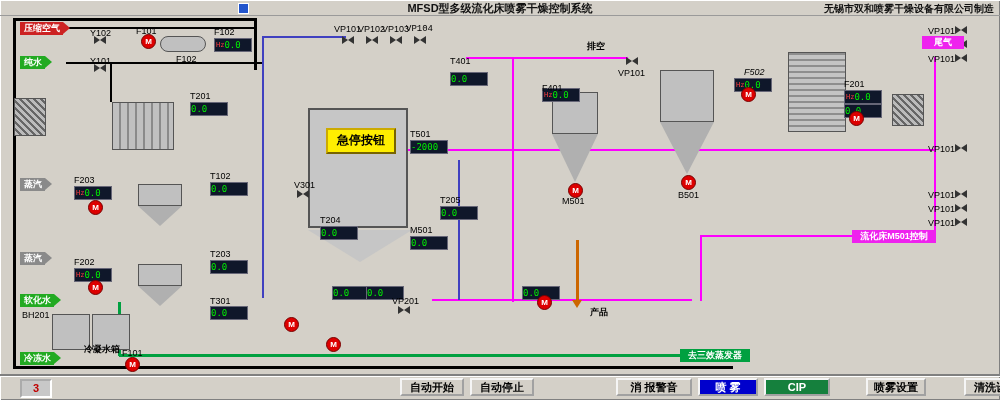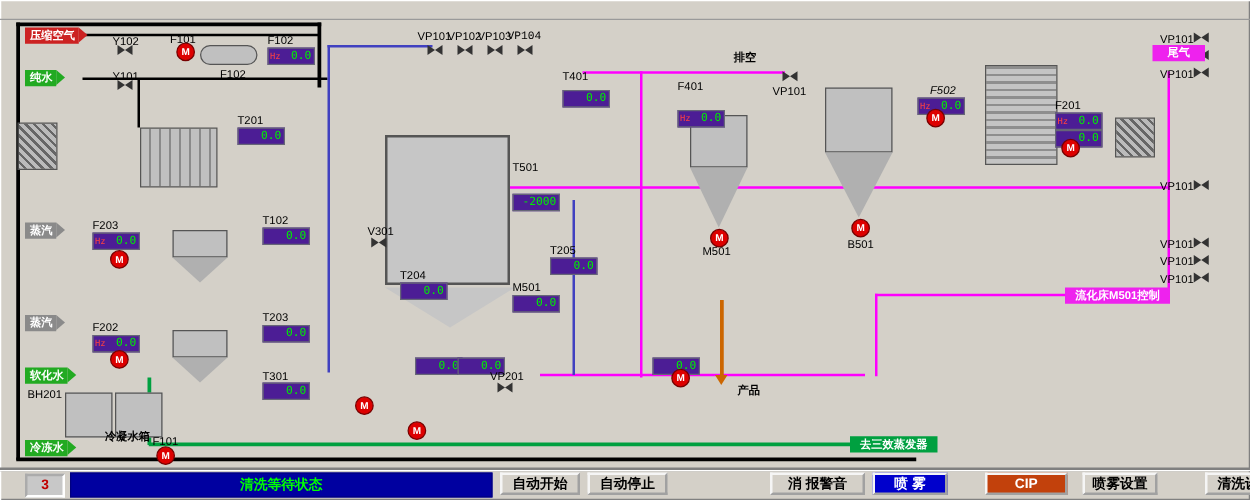--- a/index.html
+++ b/index.html
@@ -9,22 +9,22 @@
   #titlebar{position:absolute;left:0;top:0;width:1000px;height:15px;}
   #page-title{position:absolute;left:0;right:0;top:1px;text-align:center;font-size:11px;font-weight:bold;color:#111;}
   #manufacturer{position:absolute;right:6px;top:2px;font-size:10px;font-weight:bold;color:#111;white-space:nowrap;}
   #app-icon{position:absolute;left:238px;top:3px;width:9px;height:9px;background:#2255cc;border:1px solid #fff;}
   #title-sep{position:absolute;left:0;top:15px;width:1000px;height:1px;background:#9a9a9a;}
   
   #diagram{position:absolute;left:0;top:16px;width:1000px;height:358px;}
   .pipe{position:absolute;z-index:1;}
   .vessel{position:absolute;background:#c0c0c0;border:1px solid #555;z-index:2;box-sizing:border-box;}
   .cone{position:absolute;width:0;height:0;z-index:2;}
-  .disp{position:absolute;width:34px;height:12px;background:#4c1d95;border:1px solid #667;color:#00ee00;
-        font-family:"DejaVu Sans Mono",monospace;font-size:9px;line-height:12px;text-align:right;
+  .disp{position:absolute;width:34px;height:12px;background:#0f172a;border:1px solid #667;color:#00ee00;
+        font-family:"DejaVu Sans Mono",monospace;font-size:9px;line-height:12px;text-align:left;
         padding-right:2px;z-index:4;box-sizing:content-box;}
   .disp .unit{float:left;color:#ff4040;font-size:7px;padding-left:1px;}
   .dlabel{position:absolute;font-size:9px;color:#000;white-space:nowrap;z-index:4;line-height:10px;}
   .pump{position:absolute;width:13px;height:13px;border-radius:50%;background:#dd0000;border:1px solid #770000;
         color:#fff;font-size:8px;font-weight:bold;text-align:center;line-height:13px;z-index:5;cursor:pointer;}
   .valve{position:absolute;width:12px;height:8px;z-index:5;cursor:pointer;}
   .valve::before{content:"";position:absolute;left:0;top:0;border-top:4px solid transparent;border-bottom:4px solid transparent;border-left:6px solid #333;}
   .valve::after{content:"";position:absolute;right:0;top:0;border-top:4px solid transparent;border-bottom:4px solid transparent;border-right:6px solid #333;}
   .inlet{position:absolute;height:13px;line-height:13px;font-size:9px;font-weight:bold;color:#fff;
          padding:0 3px 0 4px;z-index:5;white-space:nowrap;}
@@ -41,27 +41,32 @@
   #bottom-sep{position:absolute;left:0;top:374px;width:1000px;height:2px;background:#808080;border-bottom:1px solid #fff;}
   #counterbox{position:absolute;left:20px;top:379px;width:28px;height:15px;background:#c8c8c8;border:2px inset #fff;
         color:#c00000;font-weight:bold;font-size:11px;text-align:center;line-height:15px;}
   #statusbar{position:absolute;left:56px;top:378px;width:336px;height:18px;background:#0000a0;color:#00ff00;
         font-size:11px;font-weight:bold;text-align:center;line-height:18px;border:1px solid #000080;}
   #toolbar{position:absolute;left:0;top:0;width:1000px;height:400px;pointer-events:none;}
   .btn{position:absolute;top:378px;height:18px;background:#d4d0c8;border:2px outset #f5f5f5;color:#000;
        font-size:11px;font-weight:bold;text-align:center;line-height:14px;cursor:pointer;z-index:8;
        box-sizing:border-box;pointer-events:auto;}
   .btn.blue{background:#0000cc;color:#fff;}
-  .btn.green{background:#c2410c;color:#fff;margin-left:24px;}
+  .btn.green{background:#15803d;color:#fff;}
 </style>
 </head>
 <body>
 
 <div id="screen">
 
+  <div id="titlebar">
+    <div id="app-icon"></div>
+    <div id="page-title">MFSD型多级流化床喷雾干燥控制系统</div>
+    <div id="manufacturer">无锡市双和喷雾干燥设备有限公司制造</div>
+  </div>
   <div id="title-sep"></div>
 
   <div id="diagram">
 
     <div class="pipe" style="left:13px;top:2px;width:3px;height:350px;background:#000"></div>
     <div class="pipe" style="left:13px;top:2px;width:244px;height:3px;background:#000"></div>
     <div class="pipe" style="left:66px;top:11px;width:190px;height:2px;background:#000"></div>
     <div class="pipe" style="left:66px;top:46px;width:196px;height:2px;background:#000"></div>
     <div class="pipe" style="left:254px;top:2px;width:3px;height:52px;background:#000"></div>
     <div class="pipe" style="left:13px;top:350px;width:720px;height:3px;background:#000"></div>
@@ -92,20 +97,21 @@
     <div class="vessel" style="left:552px;top:76px;width:46px;height:42px"></div>
     <div class="cone" style="left:552px;top:118px;border-left:23px solid transparent;border-right:23px solid transparent;border-top:48px solid #b0b0b0"></div>
     <div class="vessel" style="left:660px;top:54px;width:54px;height:52px"></div>
     <div class="cone" style="left:660px;top:106px;border-left:27px solid transparent;border-right:27px solid transparent;border-top:52px solid #b0b0b0"></div>
     <div class="vessel" style="left:788px;top:36px;width:58px;height:80px;background:repeating-linear-gradient(0deg,#c4c4c4 0 4px,#8e8e8e 4px 6px)"></div>
     <div class="vessel" style="left:892px;top:78px;width:32px;height:32px;background:repeating-linear-gradient(45deg,#bbb 0 3px,#666 3px 5px)"></div>
     <div class="vessel" style="left:14px;top:82px;width:32px;height:38px;background:repeating-linear-gradient(45deg,#bbb 0 3px,#666 3px 5px)"></div>
     <div class="vessel" style="left:52px;top:298px;width:38px;height:36px"></div>
     <div class="vessel" style="left:92px;top:298px;width:38px;height:36px"></div>
 
+    <div id="estop">急停按钮</div>
   <div class="inlet" style="left: 20px; top: 6px; background: rgb(204, 34, 34);">压缩空气<i class="tri" style="border-left-color: rgb(204, 34, 34);"></i></div>
       <div class="inlet" style="left: 20px; top: 40px; background: rgb(34, 170, 34);">纯水<i class="tri" style="border-left-color: rgb(34, 170, 34);"></i></div>
       <div class="inlet" style="left: 20px; top: 162px; background: rgb(138, 138, 138);">蒸汽<i class="tri" style="border-left-color: rgb(138, 138, 138);"></i></div>
       <div class="inlet" style="left: 20px; top: 236px; background: rgb(138, 138, 138);">蒸汽<i class="tri" style="border-left-color: rgb(138, 138, 138);"></i></div>
       <div class="inlet" style="left: 20px; top: 278px; background: rgb(34, 170, 34);">软化水<i class="tri" style="border-left-color: rgb(34, 170, 34);"></i></div>
       <div class="inlet" style="left: 20px; top: 336px; background: rgb(34, 170, 34);">冷冻水<i class="tri" style="border-left-color: rgb(34, 170, 34);"></i></div>
       <div class="disp" style="left: 214px; top: 22px;"><span class="unit">Hz</span>0.0</div>
       <div class="dlabel" style="left: 214px; top: 11px;">F102</div>
       <div class="disp" style="left: 190px; top: 86px;">0.0</div>
       <div class="dlabel" style="left: 190px; top: 75px;">T201</div>
@@ -118,24 +124,24 @@
       <div class="disp" style="left: 210px; top: 244px;">0.0</div>
       <div class="dlabel" style="left: 210px; top: 233px;">T203</div>
       <div class="disp" style="left: 210px; top: 290px;">0.0</div>
       <div class="dlabel" style="left: 210px; top: 280px;">T301</div>
       <div class="disp" style="left: 320px; top: 210px;">0.0</div>
       <div class="dlabel" style="left: 320px; top: 199px;">T204</div>
       <div class="disp" style="left: 440px; top: 190px;">0.0</div>
       <div class="dlabel" style="left: 440px; top: 179px;">T205</div>
       <div class="disp" style="left: 450px; top: 56px;">0.0</div>
       <div class="dlabel" style="left: 450px; top: 40px;">T401</div>
-      <div class="disp" style="left: 410px; top: 124px; margin-top: 15px;">-2000</div>
+      <div class="disp" style="left: 410px; top: 124px;">-2000</div>
       <div class="dlabel" style="left: 410px; top: 113px;">T501</div>
       <div class="disp" style="left: 542px; top: 72px;"><span class="unit">Hz</span>0.0</div>
-      <div class="dlabel" style="left: 542px; top: 48px;">F401</div>
+      <div class="dlabel" style="left: 542px; top: 67px;">F401</div>
       <div class="disp" style="left: 734px; top: 62px;"><span class="unit">Hz</span>0.0</div>
       <div class="dlabel" style="left: 744px; top: 51px; font-style: italic;">F502</div>
       <div class="disp" style="left: 844px; top: 74px;"><span class="unit">Hz</span>0.0</div>
       <div class="dlabel" style="left: 844px; top: 63px;">F201</div>
       <div class="disp" style="left: 844px; top: 88px;">0.0</div>
       <div class="disp" style="left: 410px; top: 220px;">0.0</div>
       <div class="dlabel" style="left: 410px; top: 209px;">M501</div>
       <div class="disp" style="left: 332px; top: 270px;">0.0</div>
       <div class="disp" style="left: 366px; top: 270px;">0.0</div>
       <div class="disp" style="left: 522px; top: 270px;">0.0</div>
@@ -191,21 +197,20 @@
       <div class="valve" style="left: 398px; top: 290px;"></div>
       <div class="flag" style="left: 922px; top: 20px; width: 42px; background: rgb(238, 34, 238); color: rgb(255, 255, 255);">尾气</div>
       <div class="flag" style="left: 578px; top: 24px; width: 36px; background: transparent; color: rgb(0, 0, 0);">排空</div>
       <div class="flag" style="left: 852px; top: 214px; width: 84px; background: rgb(238, 34, 238); color: rgb(255, 255, 255);">流化床M501控制</div>
       <div class="flag" style="left: 680px; top: 333px; width: 70px; background: rgb(0, 160, 64); color: rgb(255, 255, 255);">去三效蒸发器</div>
       <div class="flag" style="left: 584px; top: 290px; width: 30px; background: transparent; color: rgb(0, 0, 0);">产品</div>
     </div>
 
   <div id="bottom-sep"></div>
   <div id="counterbox">3</div>
-  <div id="statusbar">清洗等待状态</div>
   <div id="toolbar">
       <div class="btn gray" style="left: 400px; width: 64px;">自动开始</div>
       <div class="btn gray" style="left: 470px; width: 64px;">自动停止</div>
       <div class="btn gray" style="left: 616px; width: 76px;">消 报警音</div>
       <div class="btn blue" style="left: 698px; width: 60px;">喷 雾</div>
       <div class="btn green" style="left: 764px; width: 66px;">CIP</div>
       <div class="btn gray" style="left: 866px; width: 60px;">喷雾设置</div>
       <div class="btn gray" style="left: 964px; width: 64px;">清洗设置</div>
     </div>
 

